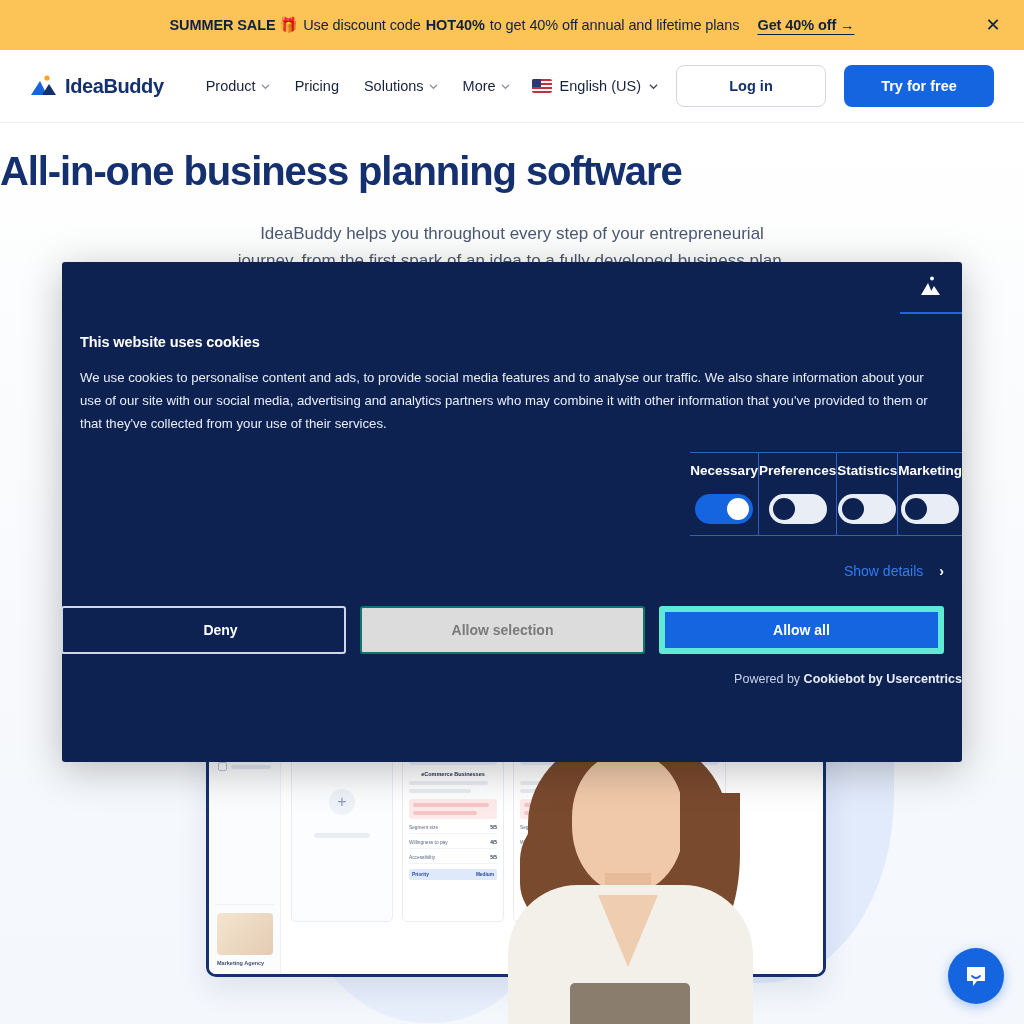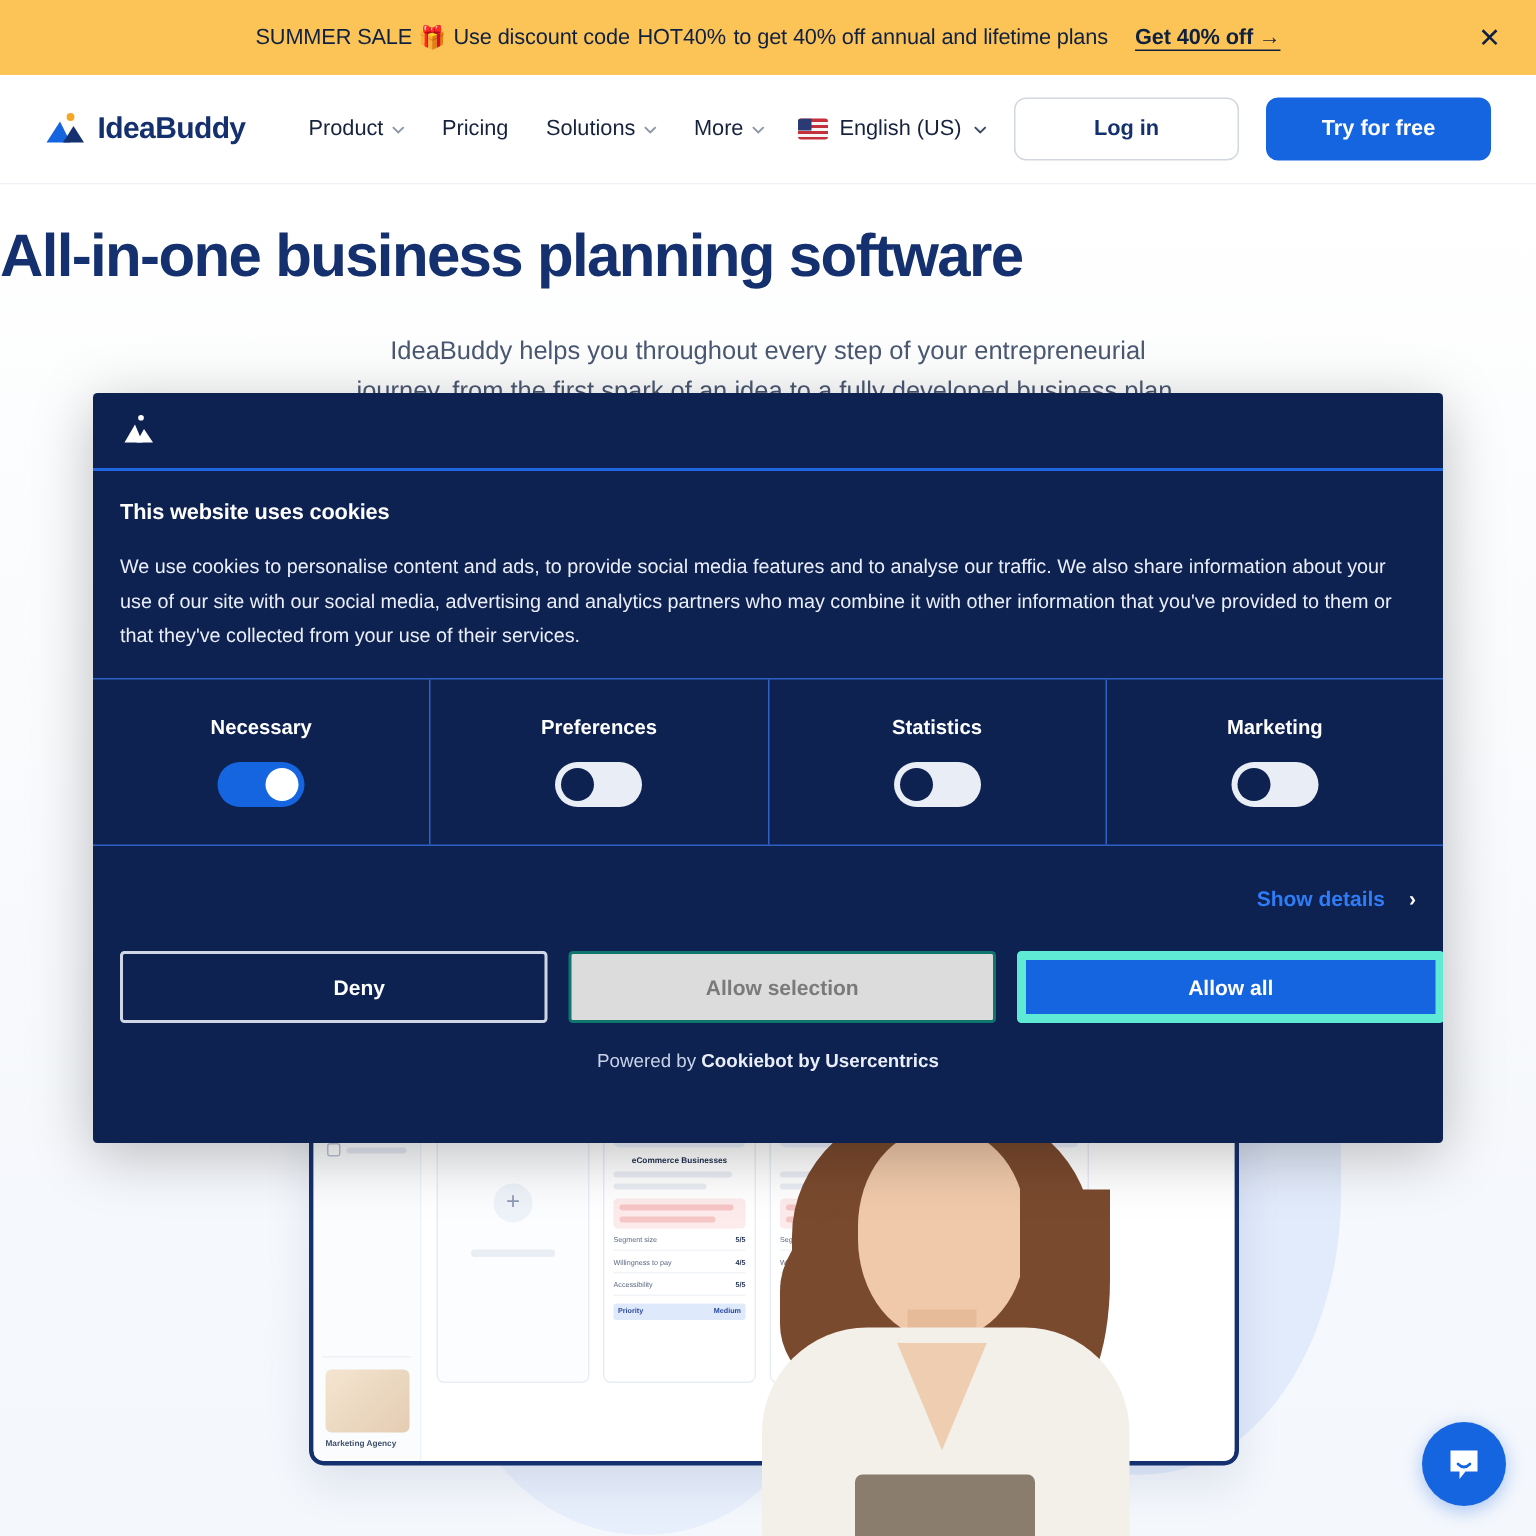--- a/index.html
+++ b/index.html
@@ -12,21 +12,21 @@
   #page { position: relative; width: 1024px; height: 1024px; overflow: hidden; background:#fff; }
 
   
   .promo-bar {
     position: absolute; top: 0; left: 0; width: 1024px; height: 50px;
     background: #fcc457;
     display: flex; align-items: center; justify-content: center;
     color: #10203f;
   }
   .promo-inner { display: flex; align-items: center; gap: 0px; font-size: 14.5px; letter-spacing: -0.1px; }
-  .promo-strong { font-weight: 400; }
+  .promo-strong { font-weight: 700; }
   .promo-gift { font-size: 15px; margin: 0 5px 0 4px; }
   .promo-text { font-weight: 400; }
   .promo-cta {
     margin-left: 18px; font-weight: 700; text-decoration: underline;
     text-underline-offset: 4px; color:#10203f; cursor: pointer; font-size: 14.5px;
   }
   .promo-close {
     position: absolute; right: 18px; top: 50%; transform: translateY(-50%);
     width: 26px; height: 26px; display: flex; align-items: center; justify-content: center;
     font-size: 18px; color: #10203f; cursor: pointer; line-height: 1;
@@ -148,40 +148,40 @@
   .p-body { position:absolute; left:28px; top:150px; width:245px; height:180px; background:#f3f0ea; border-radius:70px 70px 0 0; }
   .p-neck { position:absolute; left:125px; top:138px; width:46px; height:34px; background:#e6bb9a; }
   .p-v { position:absolute; left:118px; top:160px; width:60px; height:72px; background:#efcdb0;
          clip-path: polygon(50% 100%, 0 0, 100% 0); }
   .p-tablet { position:absolute; left:90px; top:248px; width:120px; height:60px; background:#8a7d6d; border-radius:5px; }
 
   
   .cookie {
     position: absolute; left: 62px; top: 262px; width: 900px; height: 500px;
     background: #0e2252; border-radius: 3px; box-shadow: 0 8px 40px rgba(0,0,0,.25);
-    color:#fff; overflow:hidden; display:flex; flex-direction:column;
+    color:#fff; overflow:hidden; display:flex; flex-direction:column;align-items:flex-end;
   }
   .ck-top { height: 52px; display:flex; align-items:center; padding: 0 18px; border-bottom: 2px solid #1f66e0; }
   .ck-body { padding: 20px 18px 16px 18px; }
   .ck-title { font-size: 14.5px; font-weight: 700; letter-spacing:-.1px;}
   .ck-text { margin-top: 16px; font-size: 13.2px; line-height: 1.76; color:#e9eef8; font-weight:400; }
-  .ck-cats { display:flex; border-top: 1px solid #2f61c4; border-bottom: 1px solid #2f61c4; height: 112px; }
+  .ck-cats { display:flex; border-top: 1px solid #2f61c4; border-bottom: 1px solid #2f61c4; height: 84px; }
   .ck-cat { flex:1; display:flex; flex-direction:column; align-items:center; justify-content:center; gap:16px;
             border-right: 1px solid #2f61c4; }
   .ck-cat:last-child { border-right:none; }
   .ck-cat-label { font-size: 13.5px; font-weight: 700; }
   .sw { width: 58px; height: 30px; border-radius: 16px; position:relative; cursor:pointer; }
   .sw.on { background:#1565e0; }
   .sw.off { background:#e9edf5; }
   .knob { position:absolute; top:4px; width:22px; height:22px; border-radius:50%; }
   .sw.on .knob { right:4px; background:#fff; }
   .sw.off .knob { left:4px; background:#0e2252; }
   .ck-details { height: 70px; display:flex; align-items:center; justify-content:flex-end; padding: 0 18px; }
   .ck-details-link { display:flex; align-items:center; gap:16px; cursor:pointer; }
-  .ck-details-text { color:#2f7cf6; font-weight:700; font-size:14px; }
+  .ck-details-text { color:#2f7cf6; font-weight:400; font-size:14px; }
   .chev { color:#fff; font-size:14px; font-weight:700; }
   .ck-btns { display:flex; gap:14px; padding: 0 18px; }
   .ck-btn { height: 48px; border-radius: 3px; display:flex; align-items:center; justify-content:center;
             font-size: 14px; font-weight:700; cursor:pointer; }
   .ck-deny { flex: 0 0 285px; border: 2px solid #cfd7e6; background: transparent; color:#fff;padding-left:34px; }
   .ck-sel  { flex: 0 0 285px; background:#dcdcdc; color:#7a7a7a; border:2px solid #0f766e; }
   .ck-all  { flex: 0 0 285px; background:#1565e0; color:#fff; border:6px solid #5eead4; }
   .ck-foot { margin-top: 18px; text-align:center; font-size: 12.5px; color:#c8d3e8; padding-bottom: 14px; }
   .ck-foot b { color:#e9eef8; font-weight:700; }
 

